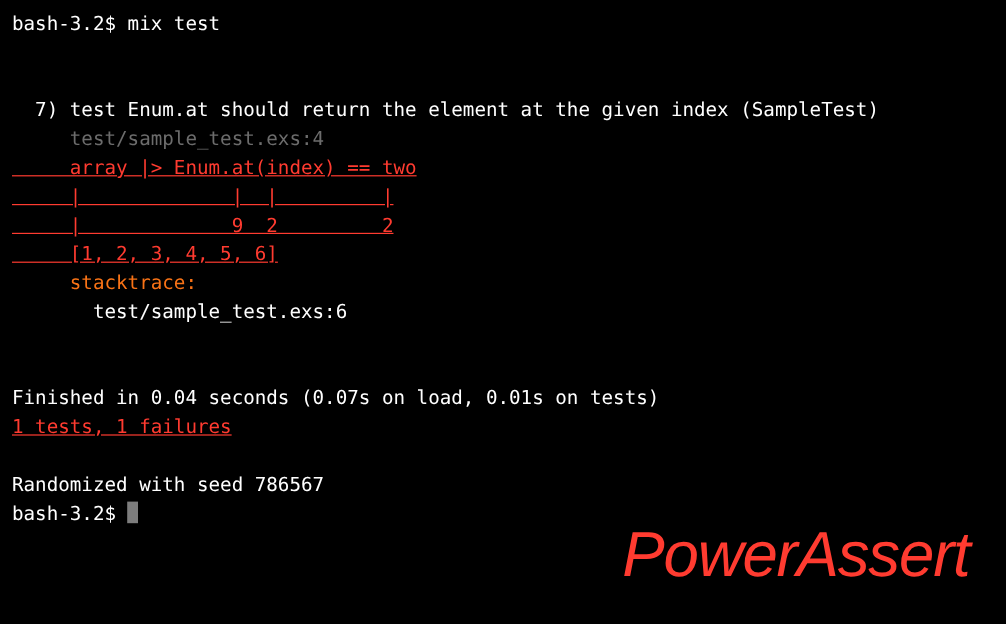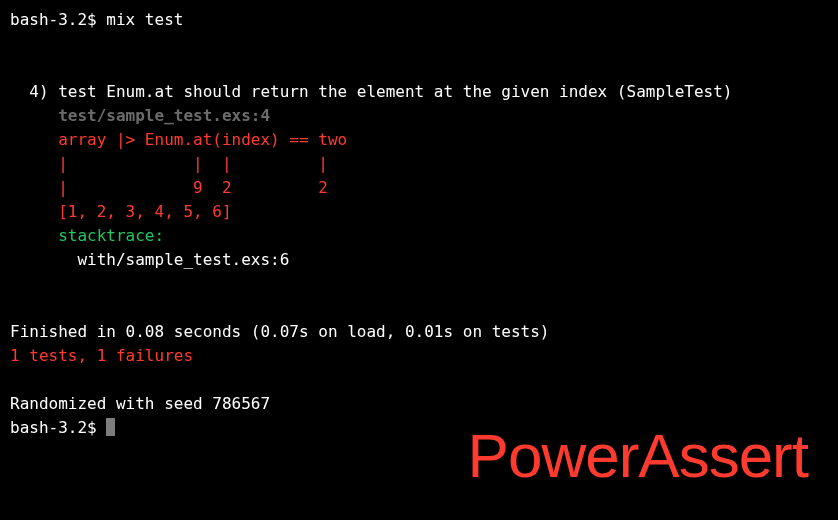--- a/index.html
+++ b/index.html
@@ -20,71 +20,72 @@
       overflow: hidden;
     }
     .line {
       white-space: pre;
     }
     .prompt {
       color: #fff;
     }
     .red {
       color: #ff3b30;
+      text-decoration: underline;
     }
     .gray {
       color: #6c6c6c;
-      font-weight: bold;
     }
     .cyan {
-      color: #22c55e;
+      color: #f97316;
     }
     .blank {
       height: 1.5em;
     }
     .cursor {
       display: inline-block;
       width: 9px;
       height: 18px;
       background: #7d7d7d;
       vertical-align: middle;
       margin-bottom: 3px;
     }
     .watermark {
       position: absolute;
       right: 30px;
       bottom: 18px;
       color: #ff3b30;
       font-family: Arial, Helvetica, sans-serif;
-      font-size: 62px;
+      font-size: 53px;
       font-weight: 400;
       letter-spacing: -1px;
+      font-style: italic;
     }
   </style>
 </head>
 <body>
 
 <div class="line"><span class="prompt">bash-3.2$ </span><span>mix test</span></div>
 
 <div class="blank"></div>
 <div class="blank"></div>
 
-<div class="line">  4) test Enum.at should return the element at the given index (SampleTest)</div>
+<div class="line">  7) test Enum.at should return the element at the given index (SampleTest)</div>
 <div class="line gray">     test/sample_test.exs:4</div>
 <div class="line red">     array |&gt; Enum.at(index) == two</div>
 <div class="line red">     |             |  |         |</div>
 <div class="line red">     |             9  2         2</div>
 <div class="line red">     [1, 2, 3, 4, 5, 6]</div>
 <div class="line cyan">     stacktrace:</div>
-<div class="line">       with/sample_test.exs:6</div>
+<div class="line">       test/sample_test.exs:6</div>
 
 <div class="blank"></div>
 <div class="blank"></div>
 
-<div class="line">Finished in 0.08 seconds (0.07s on load, 0.01s on tests)</div>
+<div class="line">Finished in 0.04 seconds (0.07s on load, 0.01s on tests)</div>
 <div class="line red">1 tests, 1 failures</div>
 
 <div class="blank"></div>
 
 <div class="line">Randomized with seed 786567</div>
 <div class="line"><span class="prompt">bash-3.2$ </span><span class="cursor"></span></div>
 
 <div class="watermark">PowerAssert</div>
 
 </body></html>

